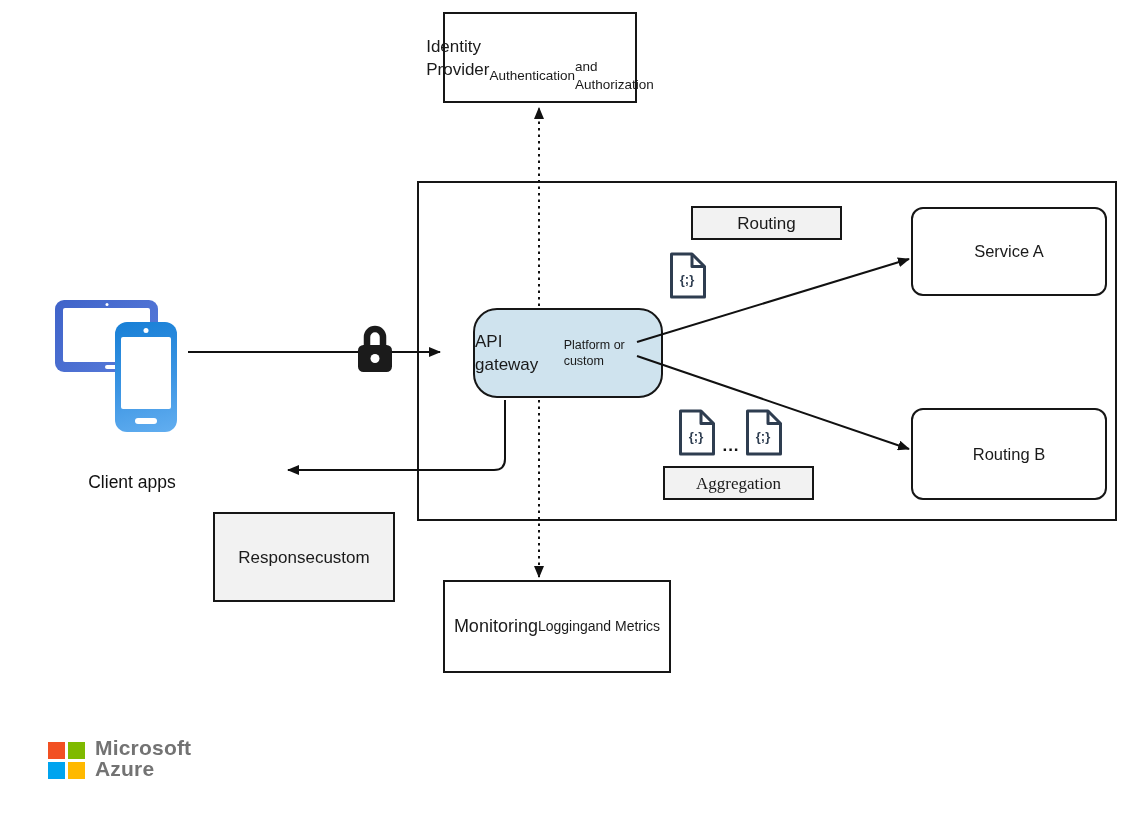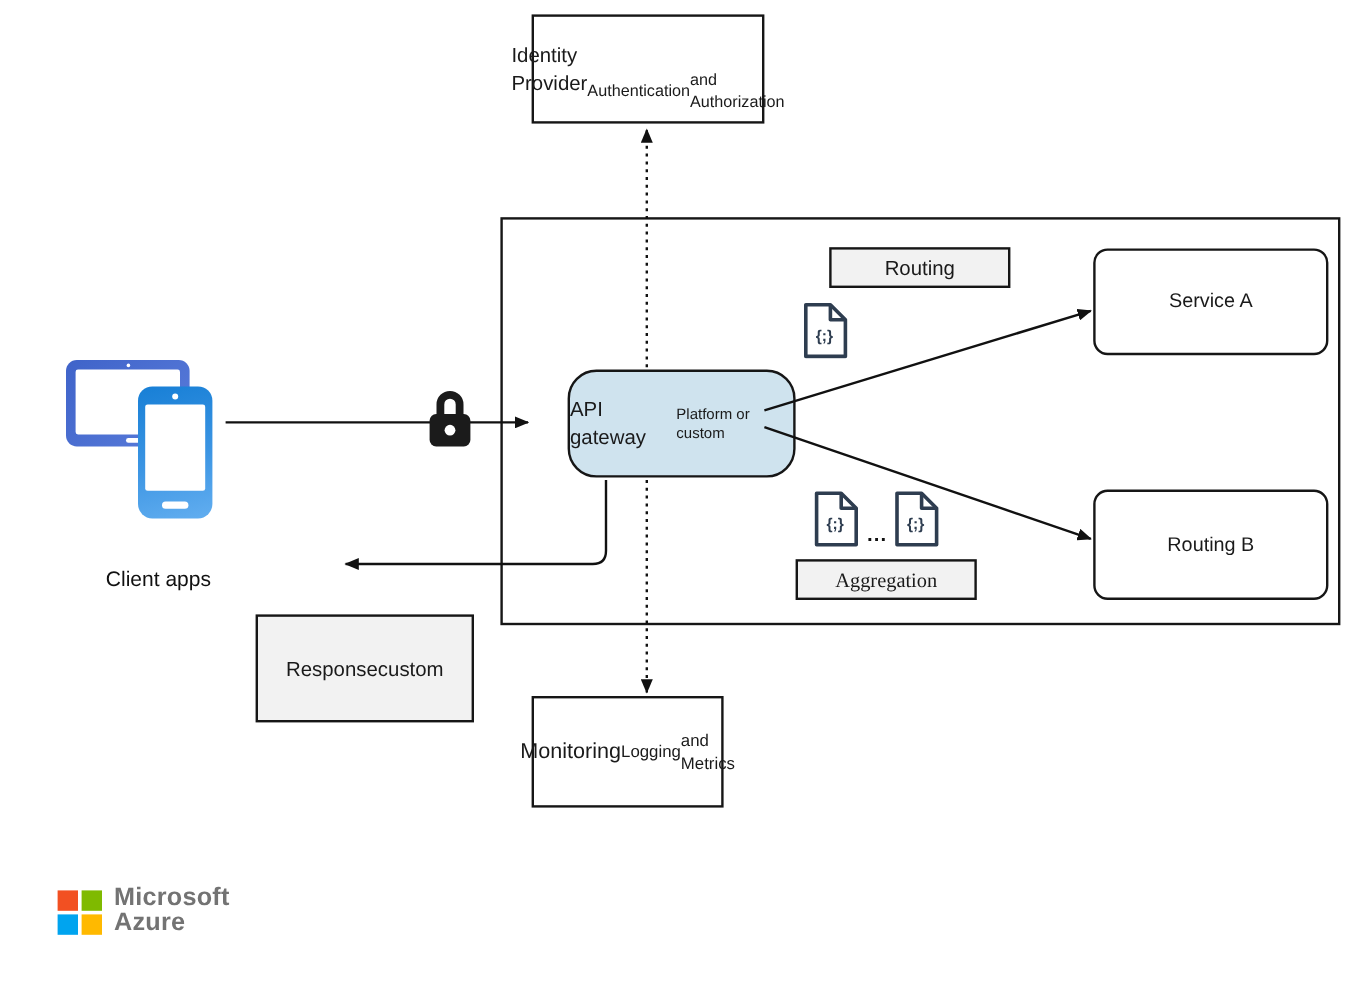--- a/index.html
+++ b/index.html
@@ -149,21 +149,21 @@
 
   <div class="box gray node" style="left:663px;top:466px;width:151px;height:34px;font-family:Liberation Serif, serif;">
     <div class="t-lg">Aggregation</div>
   </div>
 
   <div class="box gray node" style="left:213px;top:497px;width:182px;height:90px;margin-top:15px;">
     <div class="t-lg">Response</div>
     <div class="t-lg">custom</div>
   </div>
 
-  <div class="box node" style="left:443px;top:580px;width:160px;height:93px;">
+  <div class="box node" style="left:443px;top:580px;width:228px;height:93px;">
     <div class="mon-title">Monitoring</div>
     <div class="mon-sub">Logging</div>
     <div class="mon-sub">and Metrics</div>
   </div>
 
   <div class="mslogo">
     <div class="sq sq-red"></div>
     <div class="sq sq-green"></div>
     <div class="sq sq-blue"></div>
     <div class="sq sq-yellow"></div>

